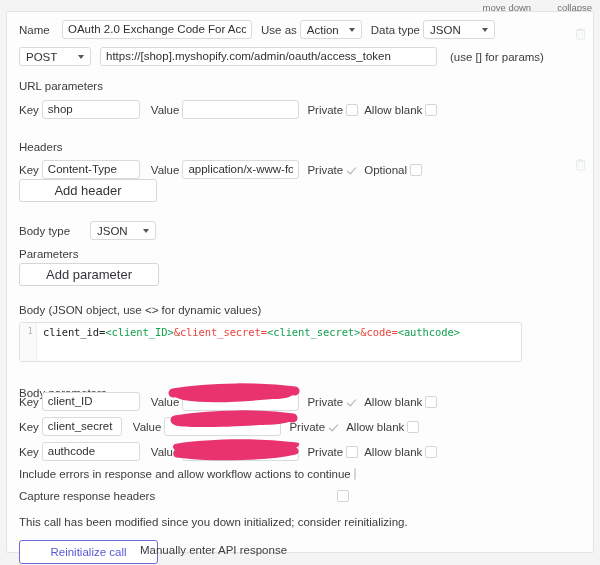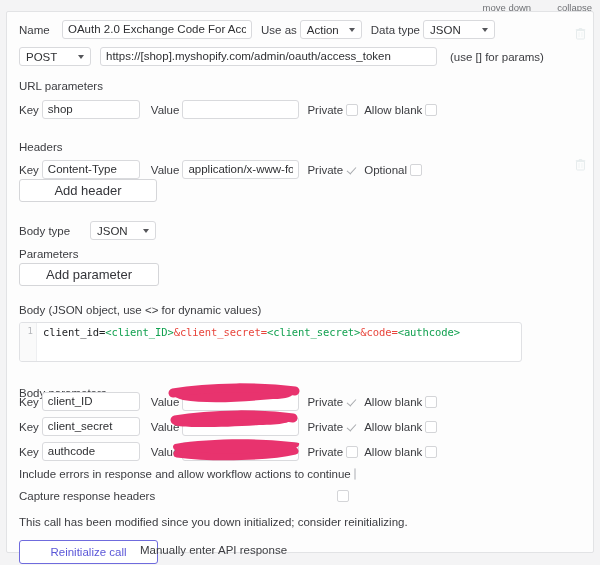--- a/index.html
+++ b/index.html
@@ -288,21 +288,21 @@
     <span class="lbl" style="margin-left:8px;">Value</span>
     <input class="inp" style="width: 117px;" value="">
     <span class="lbl" style="margin-left:5px;">Private</span>
     <span class="chk on"></span>
     <span class="lbl" style="margin-left:3px;">Allow blank</span>
     <span class="chk"></span>
   </div>
 
   <div class="row" style="position:absolute; left:12px; top:405px;">
     <span class="lbl">Key</span>
-    <input class="inp" style="width: 98px;" value="client_secret">
+    <input class="inp" style="width: 80px;" value="client_secret">
     <span class="lbl" style="margin-left:8px;">Value</span>
     <input class="inp" style="width: 117px;" value="">
     <span class="lbl" style="margin-left:5px;">Private</span>
     <span class="chk on"></span>
     <span class="lbl" style="margin-left:3px;">Allow blank</span>
     <span class="chk"></span>
   </div>
 
   <div class="row" style="position:absolute; left:12px; top:430px;">
     <span class="lbl">Key</span>

